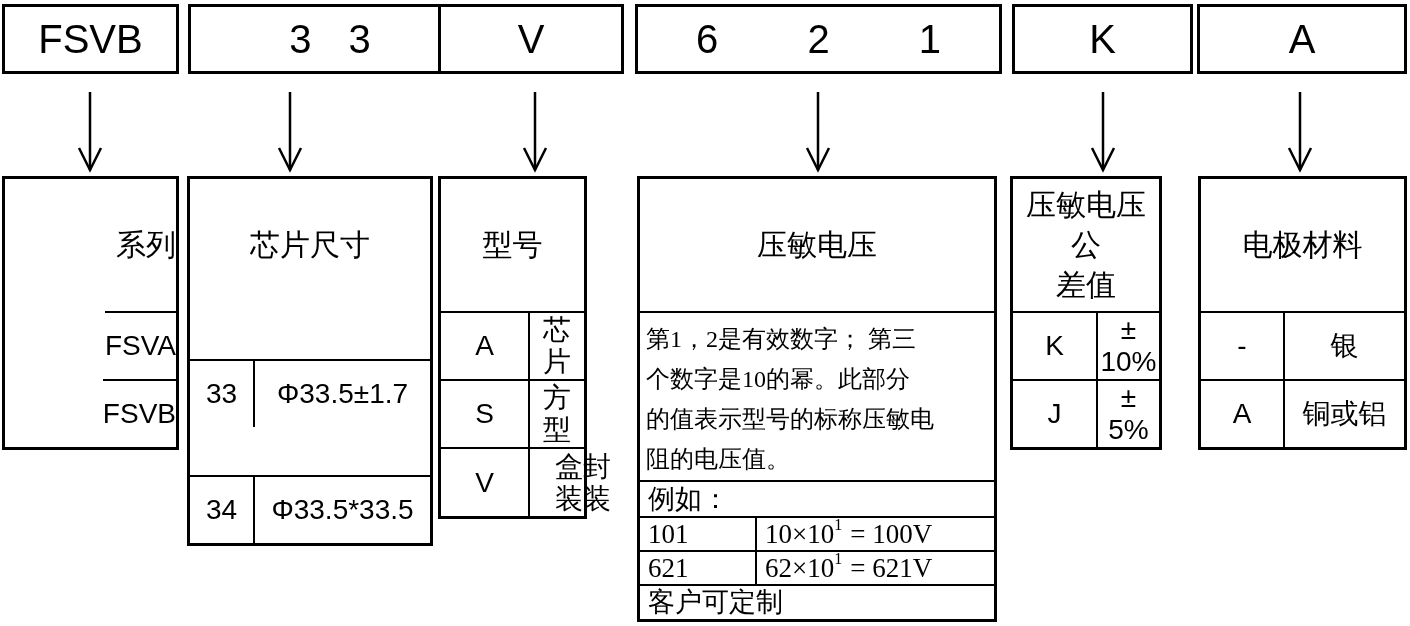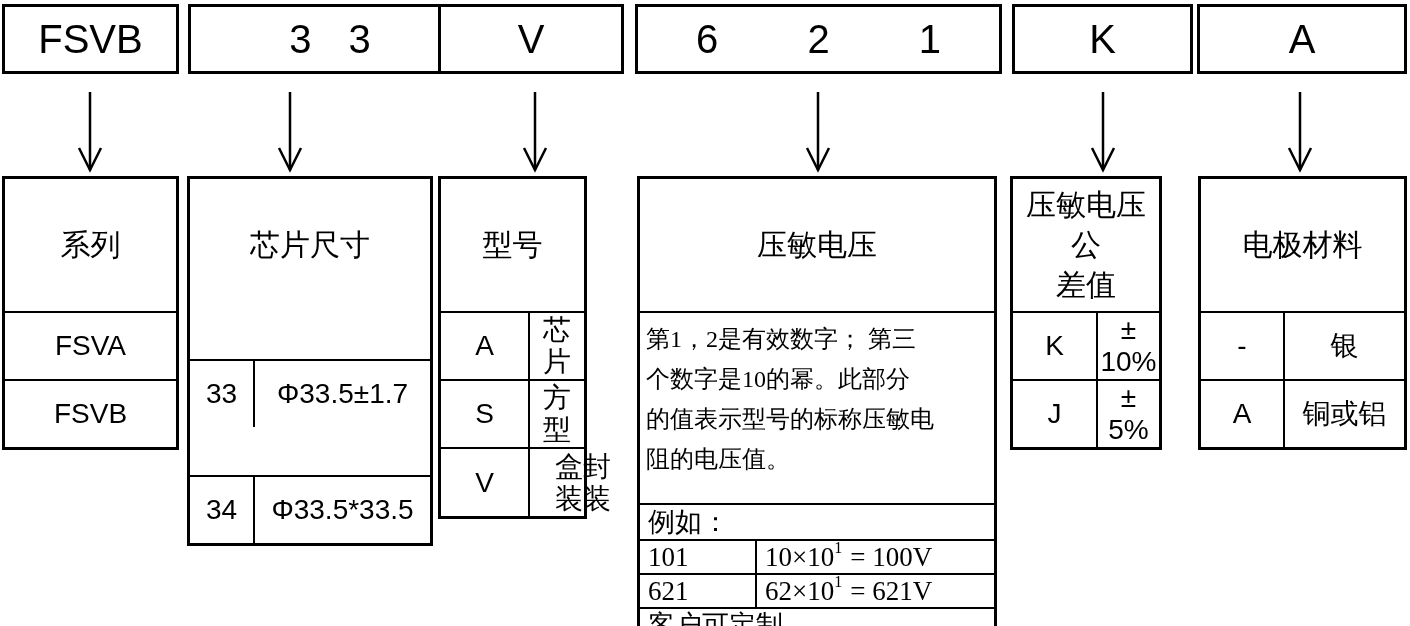--- a/index.html
+++ b/index.html
@@ -19,21 +19,21 @@
   .seg-b2 { left:188px;  width:284px; word-spacing:26px; }
   .seg-b3 { left:438px;  width:186px; }
   .seg-b4 { left:635px;  width:367px; word-spacing:78px; }
   .seg-b5 { left:1012px; width:181px; }
   .seg-b6 { left:1197px; width:210px; }
 
   .arrow { position:absolute; top:90px; }
 
   
   .tbl { position:absolute; top:176px; border:3px solid #000; background:#fff; display:flex; flex-direction:column; }
-  .t-series    { left:2px;    width:177px; }
+  .t-series    { left:2px;    width:177px;align-items:flex-end; }
   .t-chip      { left:187px;  width:246px;gap:48px; }
   .t-model     { left:438px;  width:149px; }
   .t-voltage   { left:637px;  width:360px;font-family:Liberation Serif, serif; }
   .t-tolerance { left:1010px; width:152px; }
   .t-electrode { left:1198px; width:209px; }
 
   .hdr {
     height:132px; display:flex; flex-direction:column;
     align-items:center; justify-content:center;
     font-size:30px; line-height:40px; text-align:center;
@@ -46,21 +46,21 @@
   .code { border-right:2px solid #000; flex:0 0 auto; }
   .desc { flex:1 1 auto; }
 
   .w-code-chip      { width:65px; }
   .w-code-model     { width:89px; }
   .w-code-tolerance { width:85px; }
   .w-code-electrode { width:84px; }
   .w-code-example   { width:117px; }
 
   
-  .v-desc { height:192px; padding:6px 10px 0 6px; font-size:24px; line-height:40px; display:block; }
+  .v-desc { height:169px; padding:6px 10px 0 6px; font-size:24px; line-height:40px; display:block; }
   .v-desc .line { white-space:nowrap; }
   .vrow-label { height:36px; }
   .vrow-ex1   { height:34px; }
   .vrow-ex2   { height:34px; }
   .vrow-note  { height:35px; }
   .vcell { display:flex; align-items:center; justify-content:flex-start; padding-left:8px; font-size:27px; line-height:1; }
   .vcell sup { font-size:16px; line-height:1; position:relative; top:-9px; }
   .vcell .result { margin-left:8px; }
 </style>
 </head>

